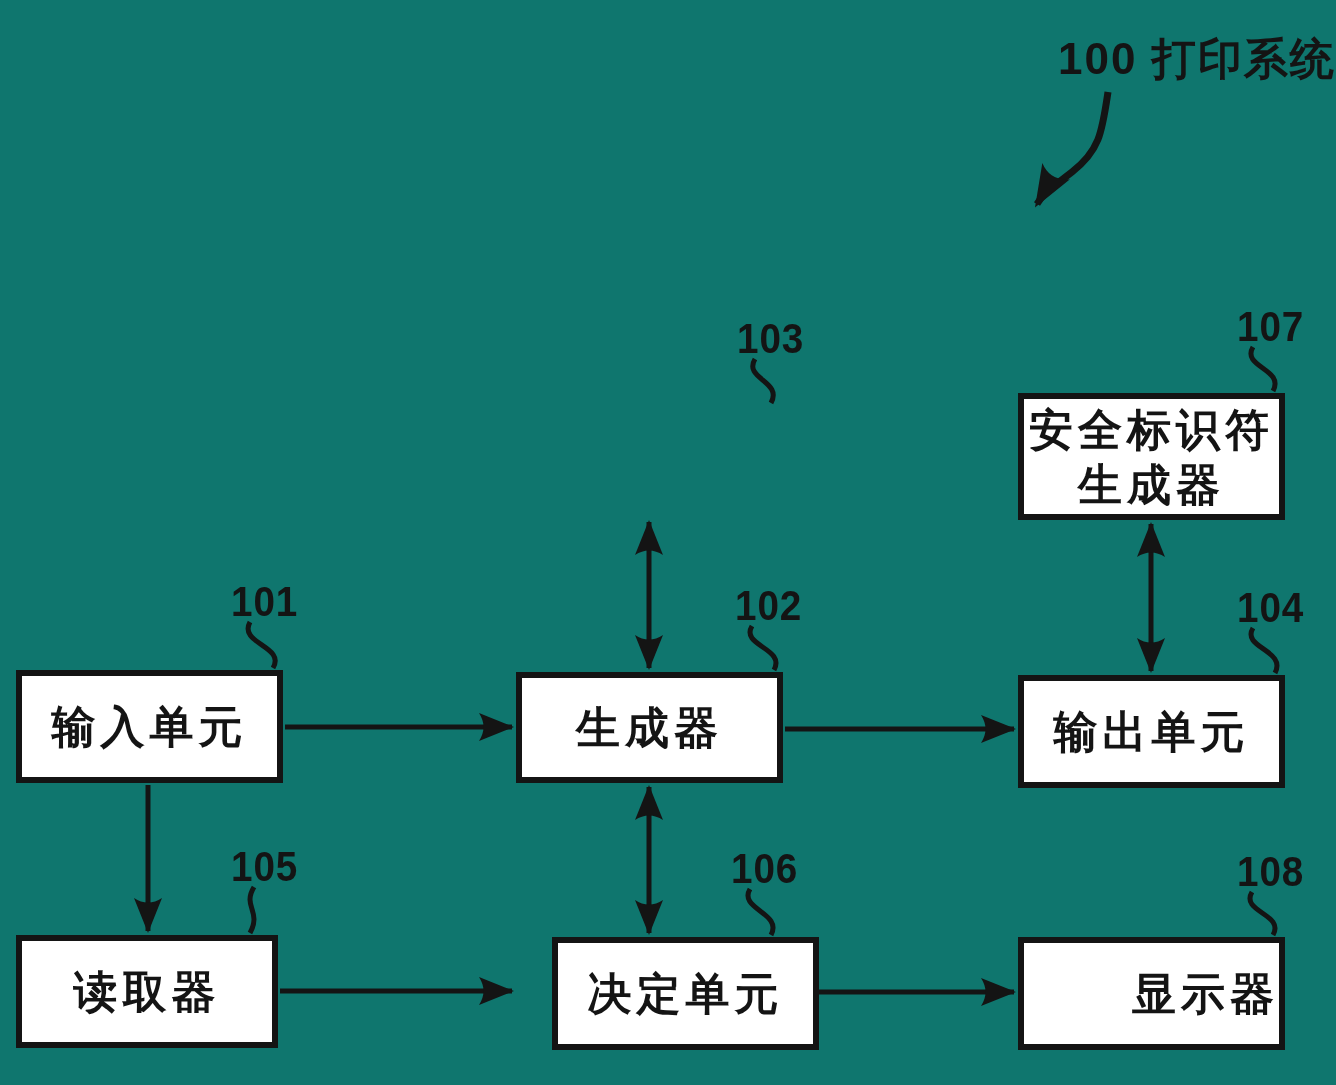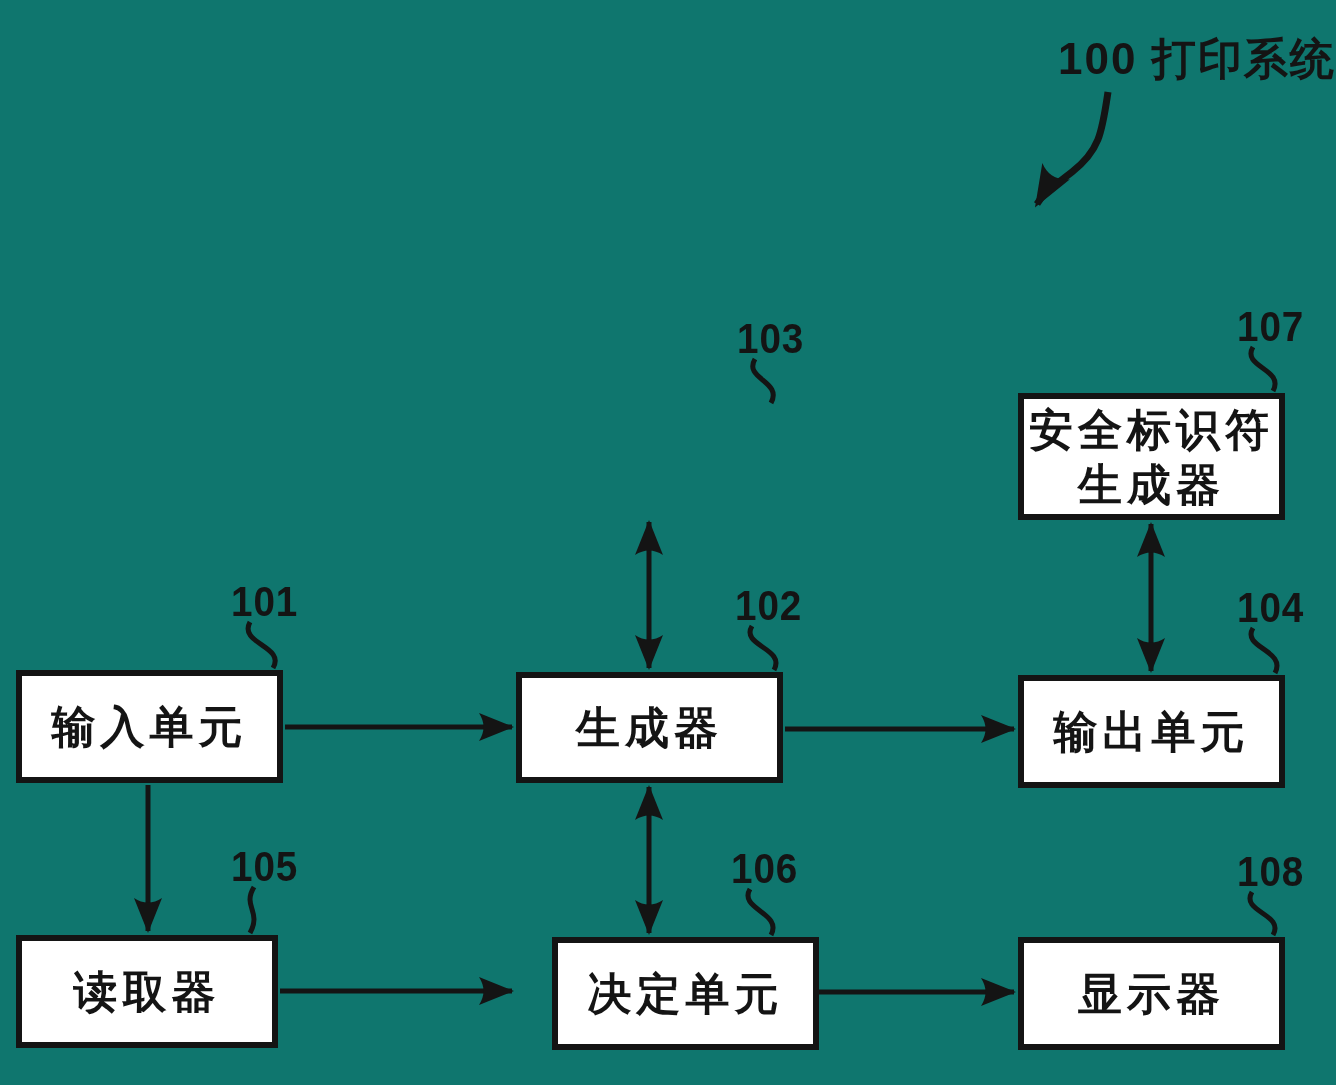--- a/index.html
+++ b/index.html
@@ -56,21 +56,21 @@
     white-space: nowrap;
   }
   
   .b101 { left: 16px;   top: 670px; width: 267px; height: 113px; }
   .b102 { left: 516px;  top: 672px; width: 267px; height: 111px; }
   .b103 { left: 516px;  top: 405px; width: 267px; height: 113px; }
   .b104 { left: 1018px; top: 675px; width: 267px; height: 113px; }
   .b105 { left: 16px;   top: 935px; width: 262px; height: 113px; }
   .b106 { left: 516px;  top: 937px; width: 267px; height: 113px; margin-left: 36px; }
   .b107 { left: 1018px; top: 393px; width: 267px; height: 127px; }
-  .b108 { left: 1018px; top: 937px; width: 267px; height: 113px; }
+  .b108 { left: 1018px; top: 937px; width: 267px; height: 113px; justify-content: flex-end; }
   
   .r101 { left: 231px;  top: 578px; }
   .r102 { left: 735px;  top: 582px; }
   .r103 { left: 737px;  top: 315px; }
   .r104 { left: 1237px; top: 584px; }
   .r105 { left: 231px;  top: 843px; }
   .r106 { left: 731px;  top: 845px; }
   .r107 { left: 1237px; top: 303px; }
   .r108 { left: 1237px; top: 848px; }
 </style>

